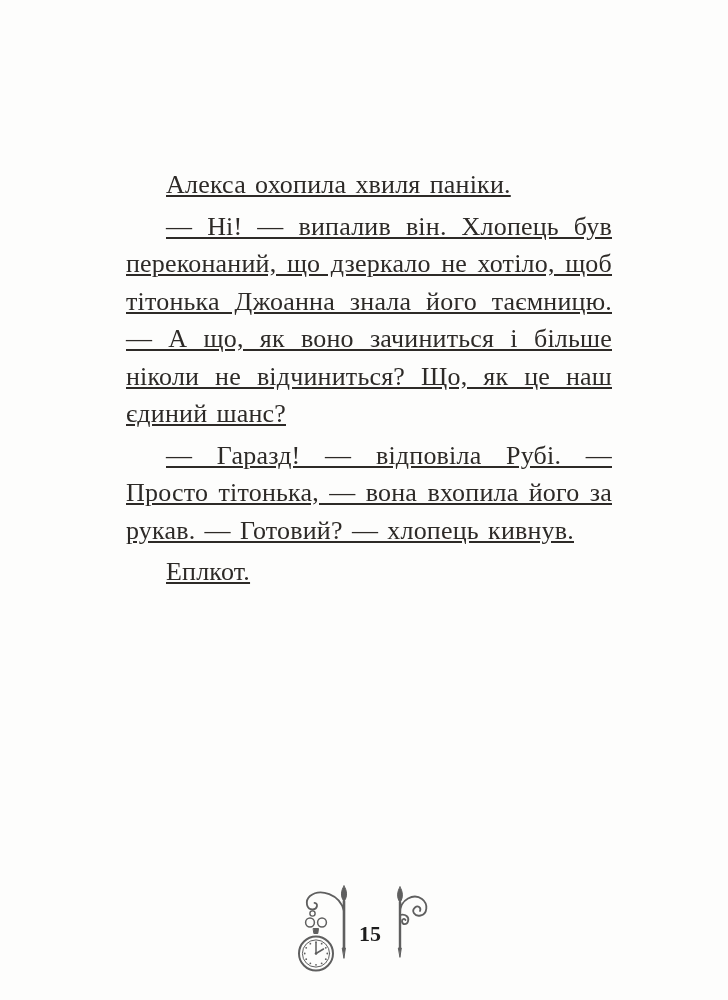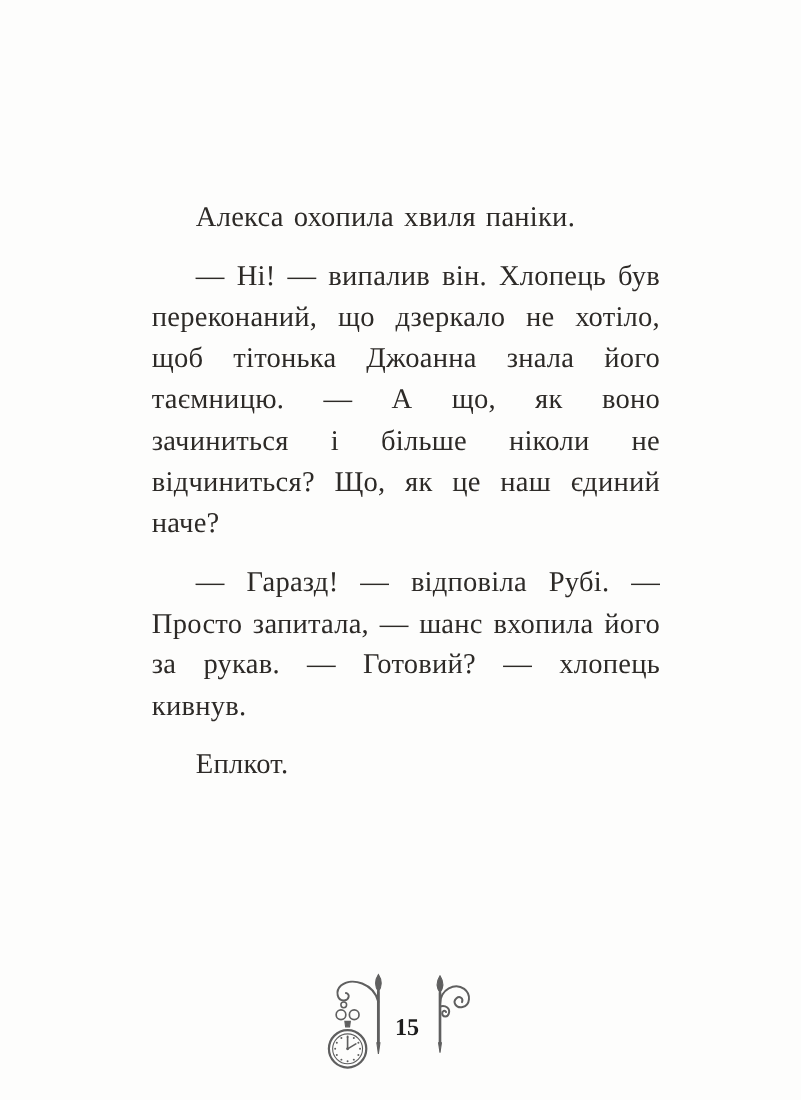--- a/index.html
+++ b/index.html
@@ -20,25 +20,26 @@
     top: 162px;
     width: 494px;
     color: #2d2a27;
     font-size: 26px;
     line-height: 37.5px;
     text-align: justify;
     text-rendering: optimizeLegibility;
   }
 
   .text-block p {
-    margin: 16px;
+    margin: 4px;
     padding: 0;
     text-indent: 40px;
     word-spacing: 2.5px;
     letter-spacing: 0.2px;
+    text-decoration: underline;
   }
 
   .footer {
     position: absolute;
     top: 884px;
     left: 0;
     width: 100%;
     display: flex;
     justify-content: center;
     align-items: center;
@@ -56,22 +57,22 @@
   .ornament-left { display: block; }
   .ornament-right { display: block; margin-left: 4px; margin-bottom: 14px; }
 </style>
 </head>
 <body>
 
 <div class="page">
 
   <main class="text-block">
     <p>Алекса охопила хвиля паніки.</p>
-    <p>— Ні! — випалив він. Хлопець був переконаний, що дзеркало не хотіло, щоб тітонька Джоанна знала його таємницю. — А що, як воно зачиниться і більше ніколи не відчиниться? Що, як це наш єдиний наче?</p>
-    <p>— Гаразд! — відповіла Рубі. — Просто запитала, — шанс вхопила його за рукав. — Готовий? — хлопець кивнув.</p>
+    <p>— Ні! — випалив він. Хлопець був переконаний, що дзеркало не хотіло, щоб тітонька Джоанна знала його таємницю. — А що, як воно зачиниться і більше ніколи не відчиниться? Що, як це наш єдиний шанс?</p>
+    <p>— Гаразд! — відповіла Рубі. — Просто тітонька, — вона вхопила його за рукав. — Готовий? — хлопець кивнув.</p>
     <p>Еплкот.</p>
   </main>
 
   <footer class="footer">
 
     <svg class="ornament-left" width="56" height="96" viewBox="0 0 56 96" aria-hidden="true">
       <g stroke="#5f5f5f" fill="none" stroke-width="1.8" stroke-linecap="round">
 
         <path d="M48,2 C44.6,7 44.6,13 48,17.5 C51.4,13 51.4,7 48,2 Z" fill="#5f5f5f" stroke-width="1"></path>
 

